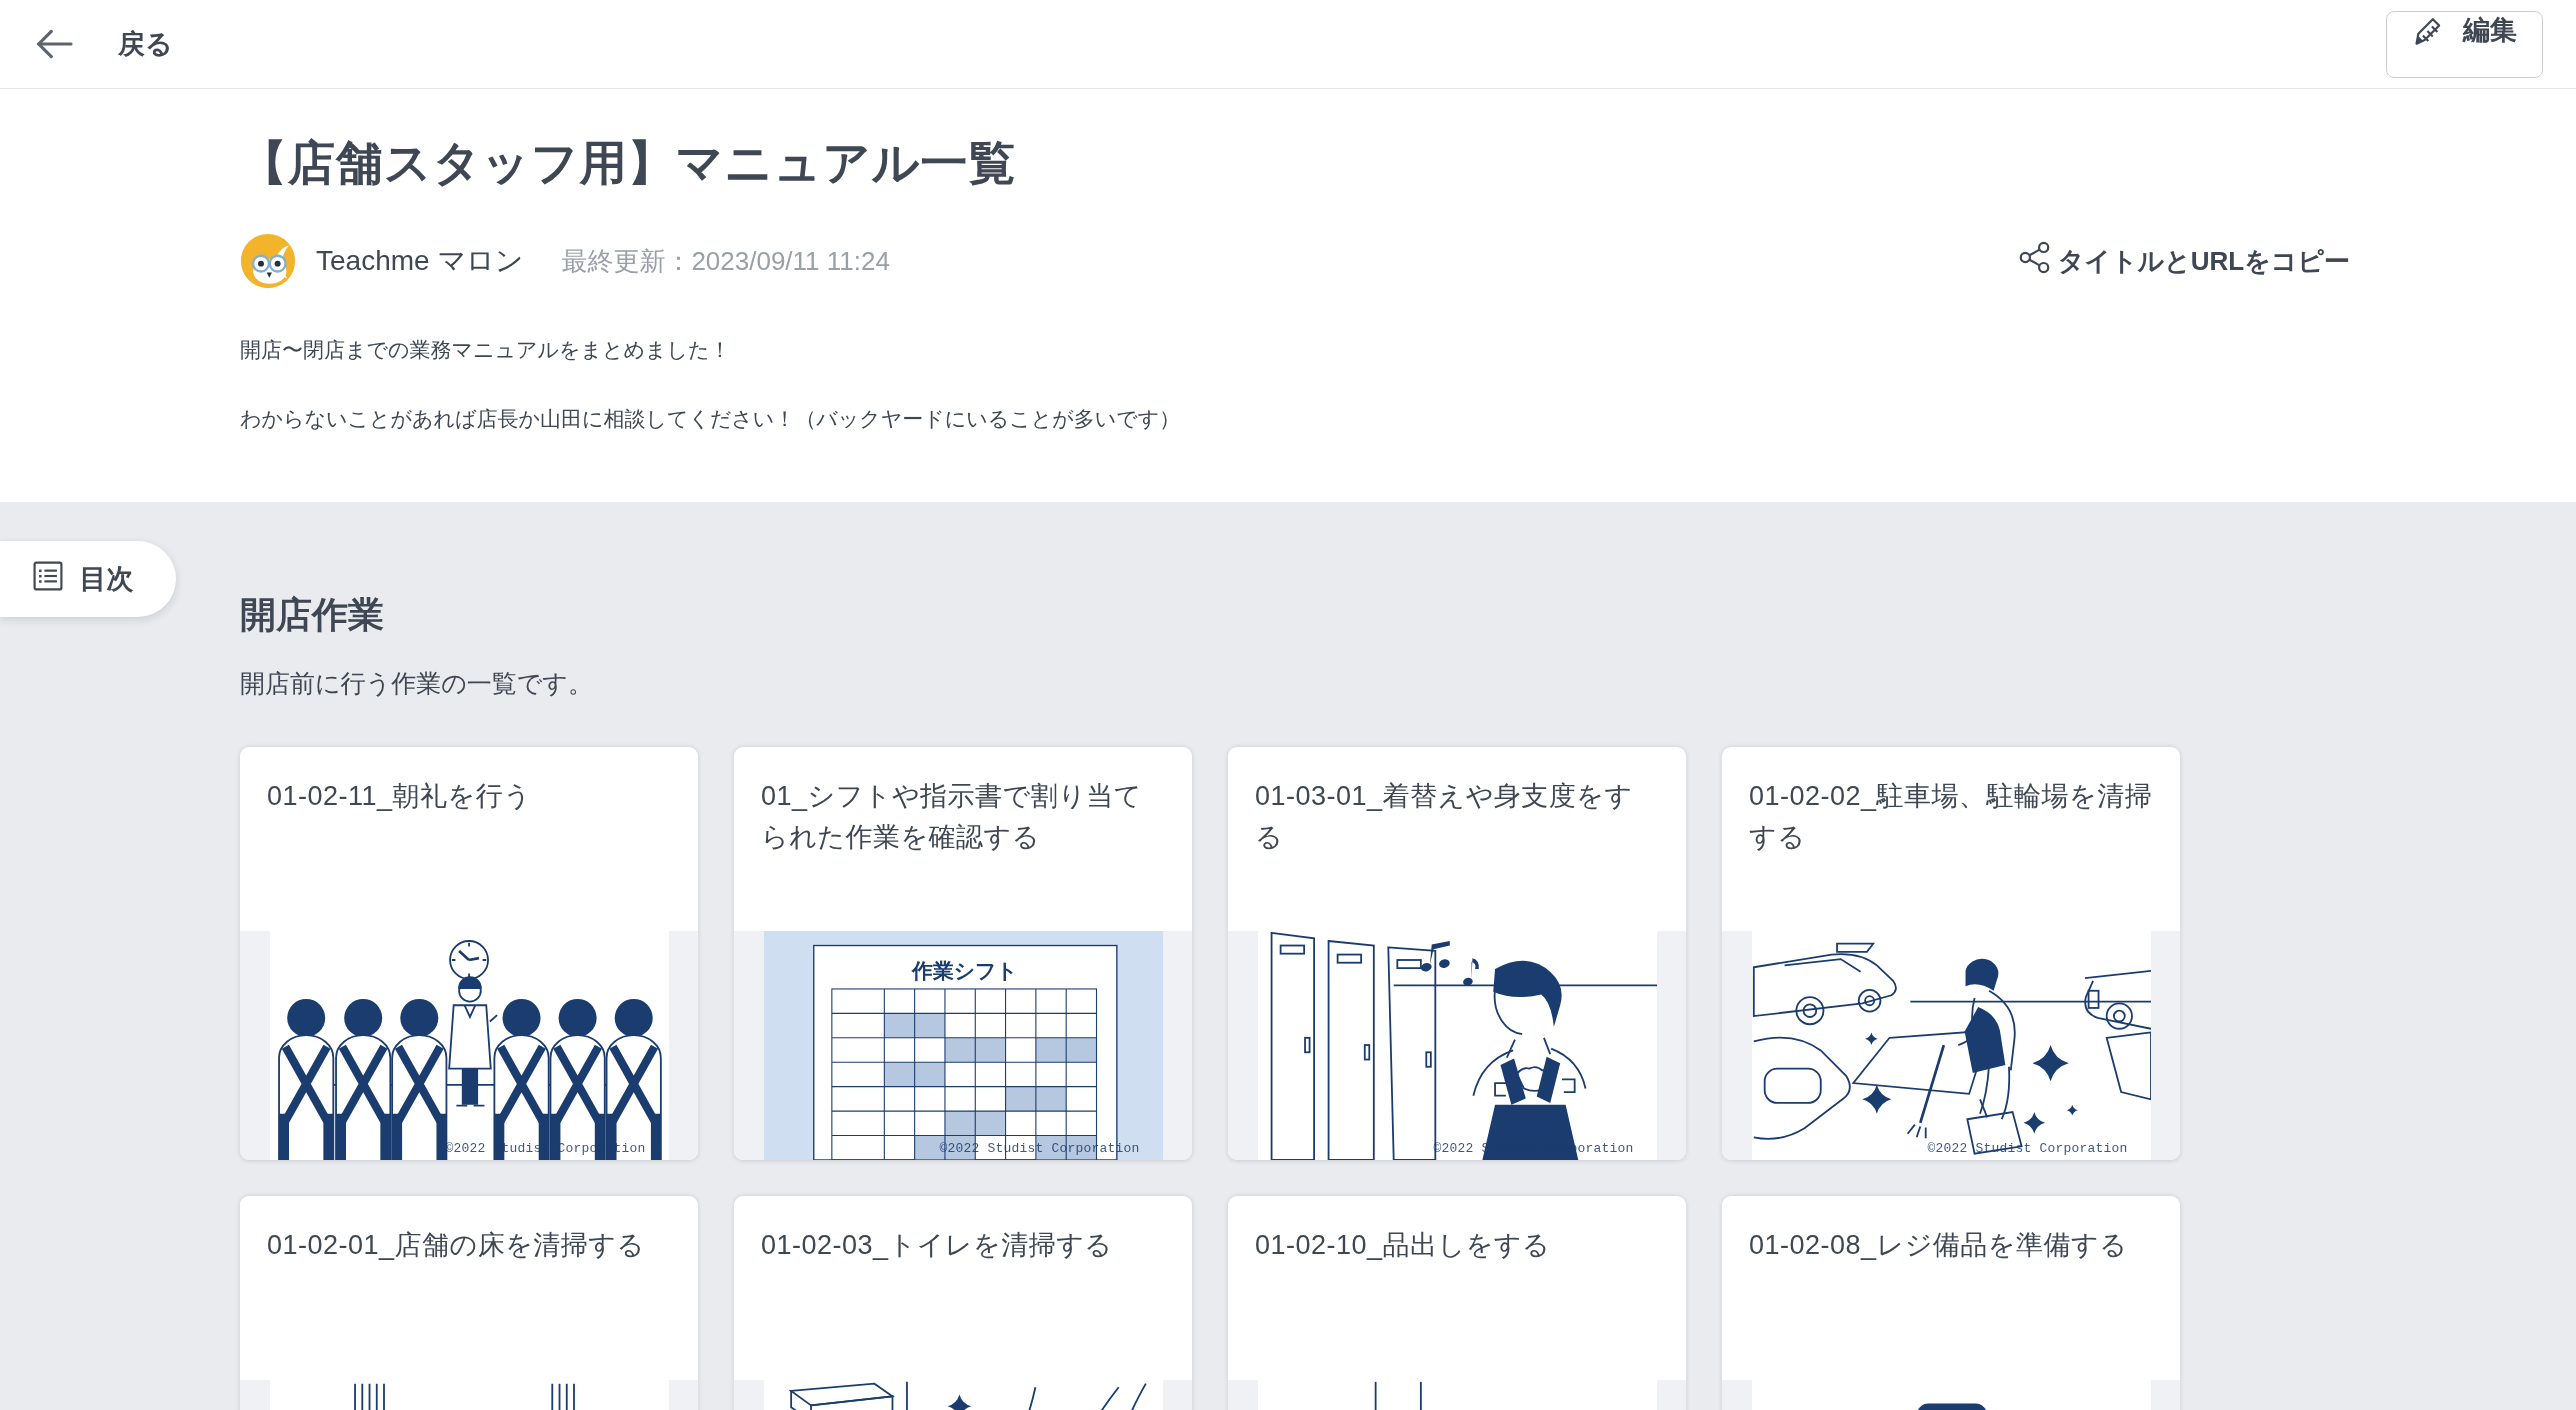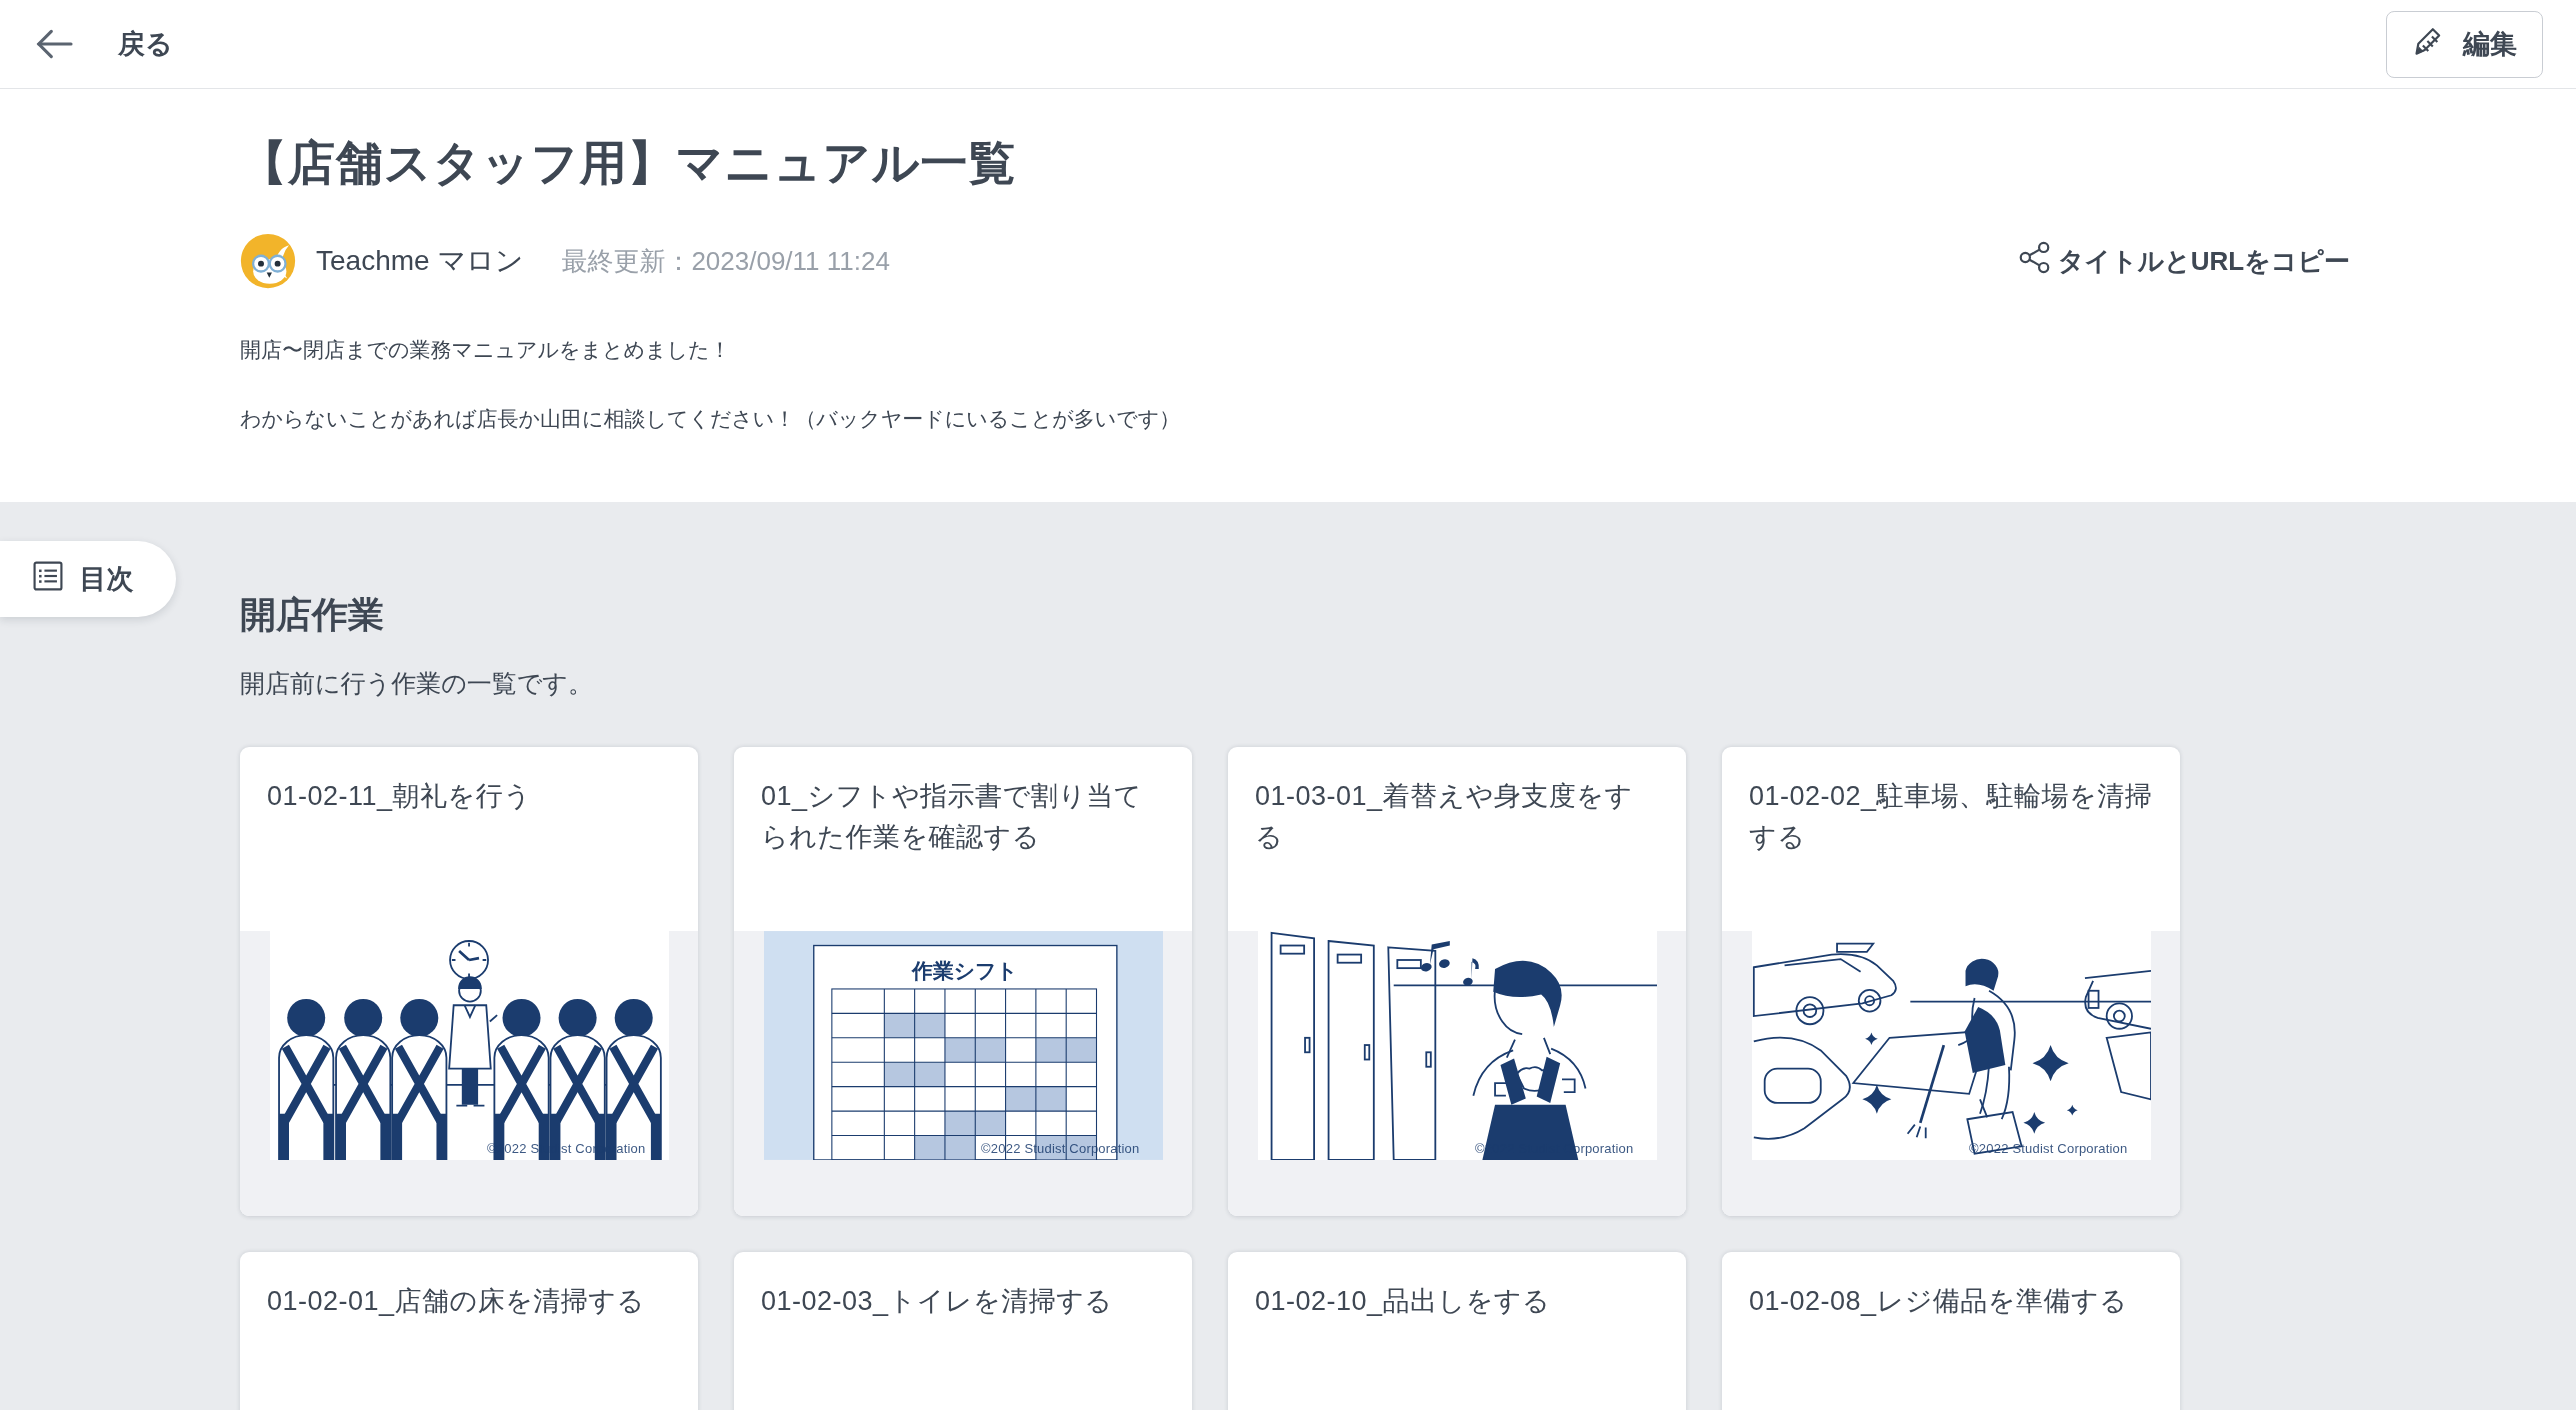--- a/index.html
+++ b/index.html
@@ -10,21 +10,21 @@
   }
   
   .topbar {
     height:89px; background:#fff; border-bottom:0.9px solid #e3e5e8;
     display:flex; align-items:center; padding:16px 33px;
   }
   .back-btn { display:flex; align-items:center; cursor:pointer; }
   .back-btn svg { display:block; }
   .back-label { font-size:27px; font-weight:bold; margin-left:43px; }
   .edit-btn {
-    margin-left:auto; display:flex; align-items:center; gap:12.7px;
+    margin-left:auto; display:flex; gap:12.7px;
     height:67px; padding:0 25px; background:#fff;
     border:0.9px solid #c9cdd3; border-radius:8.1px;
     font-size:27px; font-weight:bold; color:#3e4753; cursor:pointer;
   }
   
   .hero { background:#fff; height:413px; padding:43px 226px 0 240px; }
   .page-title { font-size:47px; font-weight:bold; letter-spacing:0.9px; }
   .meta-row { display:flex; align-items:center; margin-top:38px; }
   .avatar { width:56px; height:56px; border-radius:50%; overflow:hidden; flex:0 0 auto; }
   .author { font-size:28px; margin-left:20px; }
@@ -52,21 +52,21 @@
     grid-template-columns:repeat(4,458px); gap:36px;
   }
   .card {
     background:#fff; border-radius:9px; overflow:hidden;
     box-shadow:0 0.9px 4.5px rgba(40,50,70,.16); cursor:pointer;
   }
   .card-title {
     height:184px; padding:29px 27px 0; font-size:27px;
     line-height:1.5; letter-spacing:0.5px;
   }
-  .card-image { height:285px; background:#f0f1f4; display:flex; justify-content:center; }
+  .card-image { height:229px; background:#f0f1f4; display:flex; justify-content:center;font-family:Liberation Mono, monospace; }
   .illus { width:399px; height:229px; background:#fff; position:relative; flex:0 0 auto; }
   .illus svg { display:block; width:399px; height:229px; }
   .wm {
     position:absolute; right:23px; bottom:3.6px; font-size:13px;
     color:#1b3c6e; opacity:.85; letter-spacing:0.2px;
   }
   .nv { stroke:#1b3c6e; fill:none; stroke-width:2; }
 </style>
 </head>
 <body>

